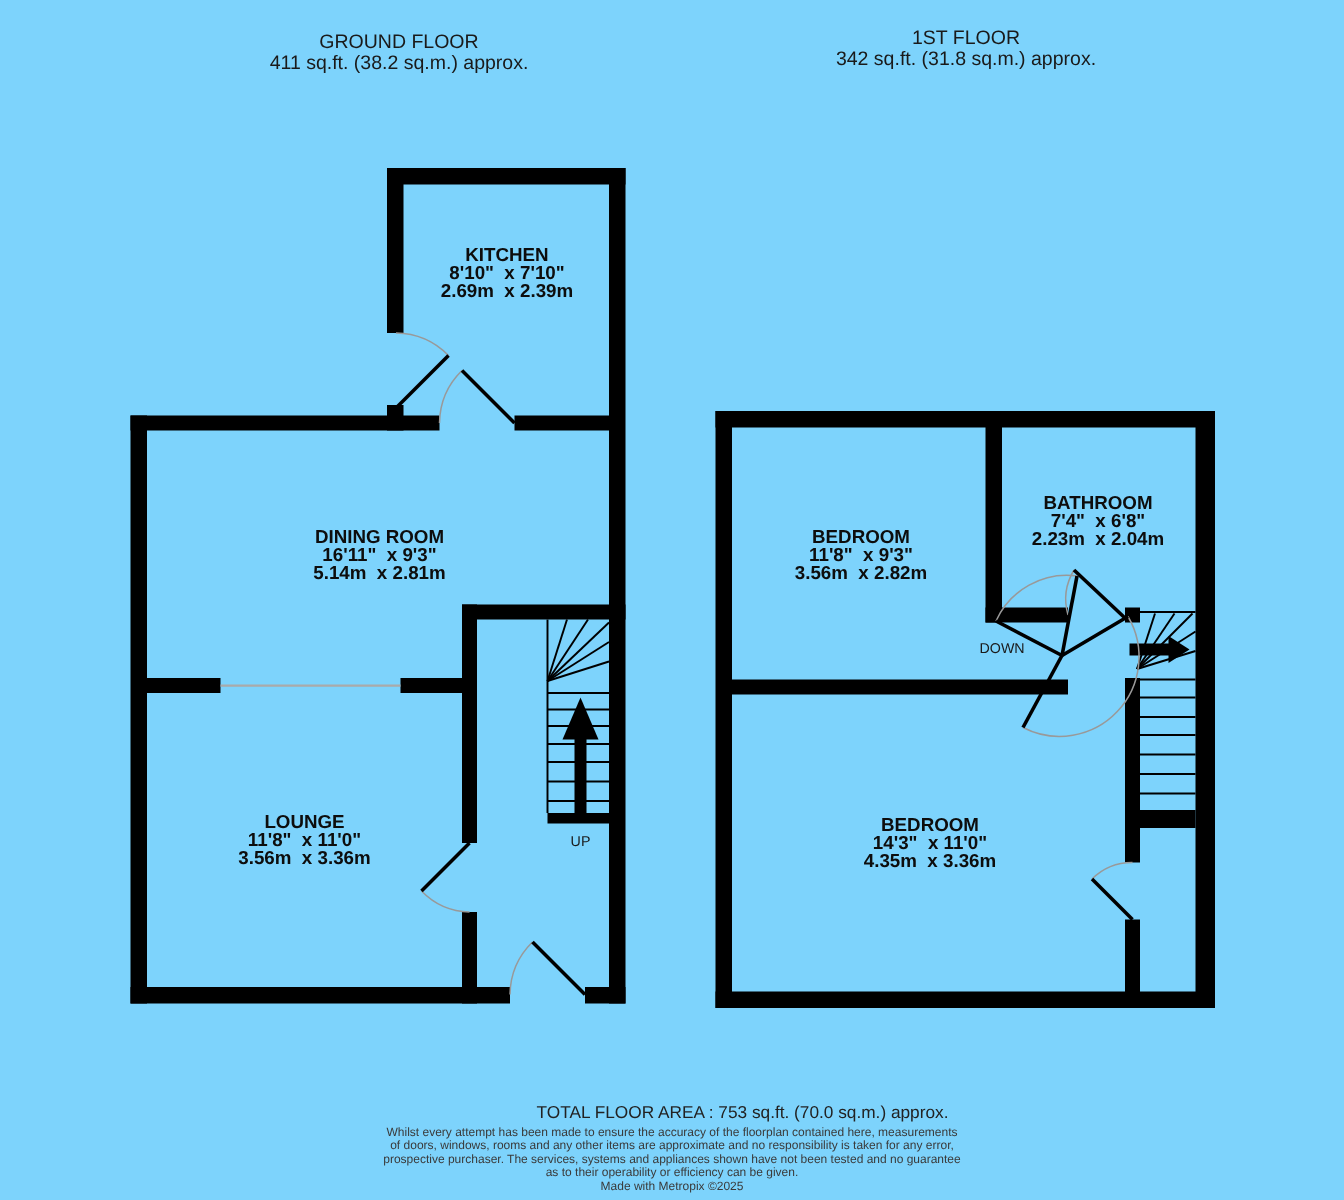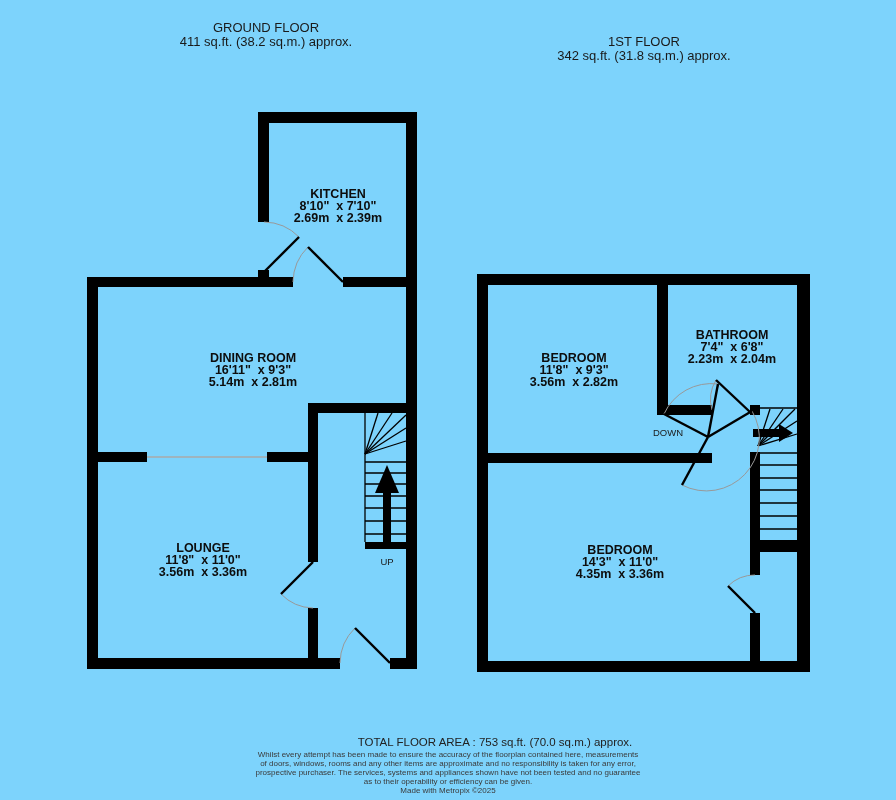--- a/index.html
+++ b/index.html
@@ -133,26 +133,26 @@
     <g>
       <path class="swing" d="M755,575 A38,38 0 0 0 728,586"></path>
       <path class="leaf" d="M755,613 L728,586"></path>
     </g>
   </svg>
 
   <div class="abs floor-header" style="left:116px;top:21px;">
     <div>GROUND FLOOR</div>
     <div>411 sq.ft. (38.2 sq.m.) approx.</div>
   </div>
-  <div class="abs floor-header" style="left:494px;top:35px;">
+  <div class="abs floor-header" style="left:494px;top:18px;">
     <div>1ST FLOOR</div>
     <div>342 sq.ft. (31.8 sq.m.) approx.</div>
   </div>
 
-  <div class="abs room-label" style="left:228px;top:188px;">
+  <div class="abs room-label" style="left:228px;top:164px;">
     <div>KITCHEN</div>
     <div class="dim">8'10"  x 7'10"</div>
     <div class="dim">2.69m  x 2.39m</div>
   </div>
   <div class="abs room-label" style="left:143px;top:352px;">
     <div>DINING ROOM</div>
     <div class="dim">16'11"  x 9'3"</div>
     <div class="dim">5.14m  x 2.81m</div>
   </div>
   <div class="abs room-label" style="left:93px;top:542px;">

